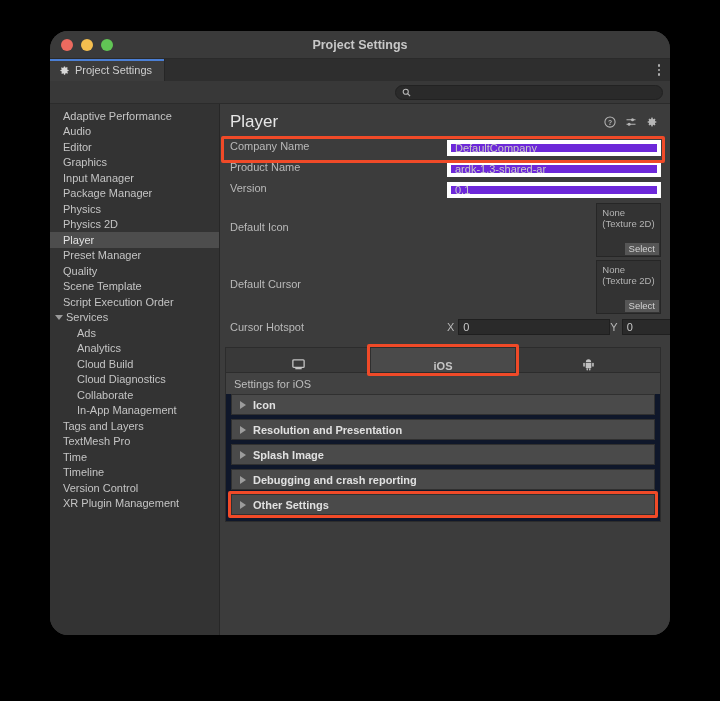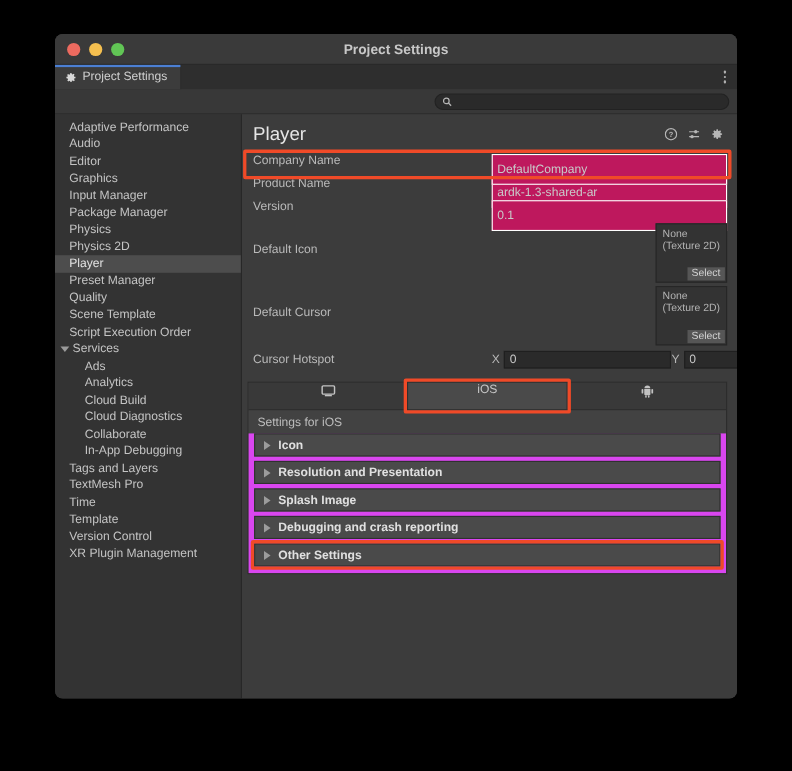--- a/index.html
+++ b/index.html
@@ -14,21 +14,21 @@
   }
 
   
   .window {
     position: absolute;
     left: 50px;
     top: 31px;
     width: 620px;
     height: 604px;
     background: #3c3c3c;
-    border-radius: 7px;
+    border-radius: 18px;
     overflow: hidden;
     box-shadow: 0 6px 26px rgba(0,0,0,0.75);
     display: flex;
     flex-direction: column;
   }
 
   
   .titlebar {
     height: 28px;
     background: #3a3a3a;
@@ -203,23 +203,23 @@
   }
   .field-label {
     width: 222px;
     font-size: 11px;
     color: #b9b9b9;
     padding-left: 5px;
     flex: 0 0 auto;
   }
   .field-input {
     flex: 1;
-    height: 28px;
-    background: #be185d;
-    border: 1px solid #ffffff;
+    height: 16px;
+    background: #6d28d9;
+    border: 4px solid #ffffff;
     color: #c9c9c9;
     font-size: 11px;
     padding: 0 4px;
     line-height: 14px;
     font-family: "Liberation Sans", sans-serif;
     outline: none;
   }
 
   
   .annot {
@@ -320,37 +320,38 @@
   }
   .platform-tabs {
     display: flex;
     height: 25px;
     background: #393939;
     border-bottom: 1px solid #2c2c2c;
   }
   .ptab {
     flex: 1;
     display: flex;
-    align-items: flex-start;
+    align-items: flex-end;
     justify-content: center;
     border-right: 1px solid #2f2f2f;
     position: relative;
     font-size: 11px;
     color: #c6c6c6;
+    font-weight: bold;
   }
   .ptab:last-child { border-right: 0; }
   .ptab.active { background: #4a4a4a; }
 
   .settings-for {
     font-size: 11px;
     color: #bdbdbd;
     padding: 5px 0 4px 8px;
     background: #424242;
   }
-  .fold-list { background: #d946ef; padding: 0 5px 6px 5px; }
+  .fold-list { background: #0f172a; padding: 0 5px 6px 5px; }
   .fold {
     height: 21px;
     background: #4a4a4a;
     border: 1px solid #303030;
     display: flex;
     align-items: center;
     gap: 7px;
     padding-left: 8px;
     margin-bottom: 4px;
     position: relative;
@@ -465,33 +466,33 @@
       <div class="nav-item child">
           <span>Cloud Build</span>
         </div>
       <div class="nav-item child">
           <span>Cloud Diagnostics</span>
         </div>
       <div class="nav-item child">
           <span>Collaborate</span>
         </div>
       <div class="nav-item child">
-          <span>In-App Debugging</span>
+          <span>In-App Management</span>
         </div>
       <div class="nav-item">
           <span>Tags and Layers</span>
         </div>
       <div class="nav-item">
           <span>TextMesh Pro</span>
         </div>
       <div class="nav-item">
           <span>Time</span>
         </div>
       <div class="nav-item">
-          <span>Template</span>
+          <span>Timeline</span>
         </div>
       <div class="nav-item">
           <span>Version Control</span>
         </div>
       <div class="nav-item">
           <span>XR Plugin Management</span>
         </div>
     </div>
 
     <div class="content">

